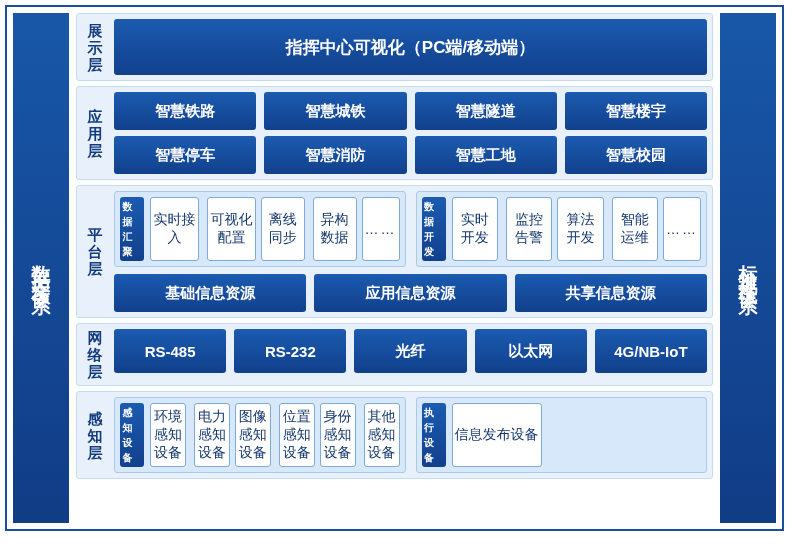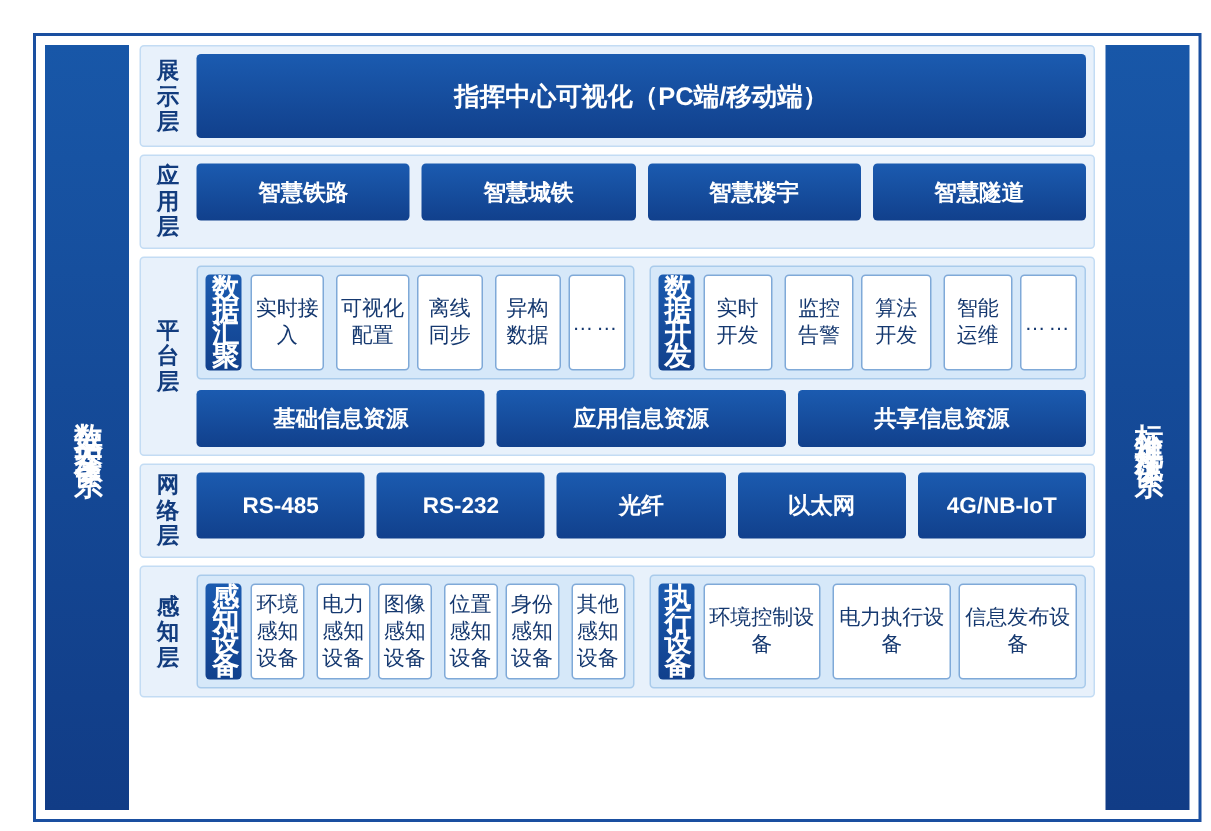--- a/index.html
+++ b/index.html
@@ -11,21 +11,21 @@
     width: 807px;
     height: 554px;
     font-family: "Liberation Sans", sans-serif;
     overflow: hidden;
   }
   #root {
     position: relative;
     width: 807px;
     height: 554px;
     box-sizing: border-box;
-    padding: 22px;
+    padding: 5px;
     background: #ffffff;
   }
   .frame {
     position: relative;
     width: 779px;
     height: 526px;
     box-sizing: border-box;
     border: 2px solid #1a4fa0;
     background: #ffffff;
     display: flex;
@@ -147,25 +147,25 @@
     padding: 5px;
     gap: 6px;
     min-width: 0;
   }
   .pgroup-label {
     flex: 0 0 24px;
     width: 24px;
     background: linear-gradient(180deg, #1b5bb0 0%, #11408c 100%);
     color: #ffffff;
     border-radius: 3px;
-    font-size: 18px;
+    font-size: 10px;
     font-weight: bold;
     display: flex;
     align-items: center;
-    justify-content: center;
+    justify-content: flex-start;
     text-align: center;
     line-height: 15px;
     padding: 2px 0;
   }
   .pgroup-label span { display: block; width: 15px; }
   .pgroup-grid {
     flex: 1 1 auto;
     display: flex;
     flex-direction: row;
     gap: 5px;
@@ -214,22 +214,28 @@
       </div>
 
       <div class="layer">
         <div class="layer-label">
           <span>应用层</span>
         </div>
         <div class="layer-body">
           <div class="row">
             <div class="box">智慧铁路</div>
             <div class="box">智慧城铁</div>
+            <div class="box">智慧隧道</div>
             <div class="box">智慧楼宇</div>
-            <div class="box">智慧隧道</div>
+          </div>
+          <div class="row">
+            <div class="box">智慧停车</div>
+            <div class="box">智慧消防</div>
+            <div class="box">智慧工地</div>
+            <div class="box">智慧校园</div>
           </div>
         </div>
       </div>
 
       <div class="layer">
         <div class="layer-label">
           <span>平台层</span>
         </div>
         <div class="layer-body platform-body">
           <div class="platform-top">
@@ -321,24 +327,20 @@
               </div>
             </div>
           </div>
 
           <div class="pgroup">
             <div class="pgroup-label">
               <span>执行设备</span>
             </div>
             <div class="pgroup-grid">
               <div class="row">
-                <div class="box white">环境控制设备</div>
-                <div class="box white">电力执行设备</div>
-              </div>
-              <div class="row">
                 <div class="box white">信息发布设备</div>
               </div>
             </div>
           </div>
 
         </div>
       </div>
 
     </div>
 

